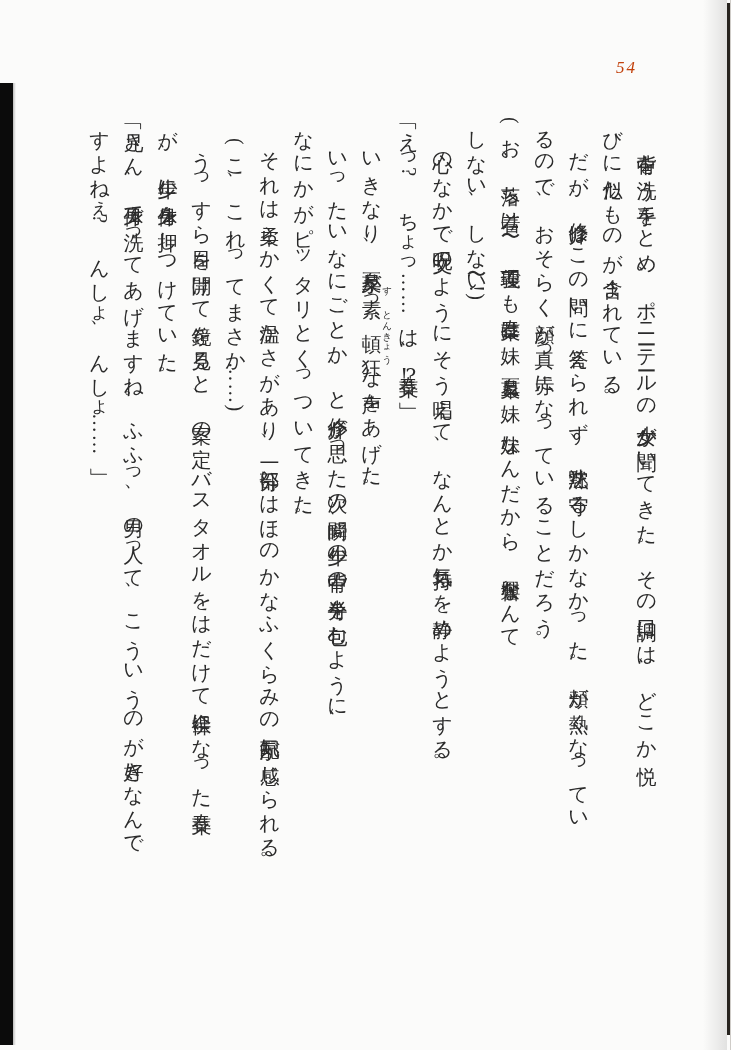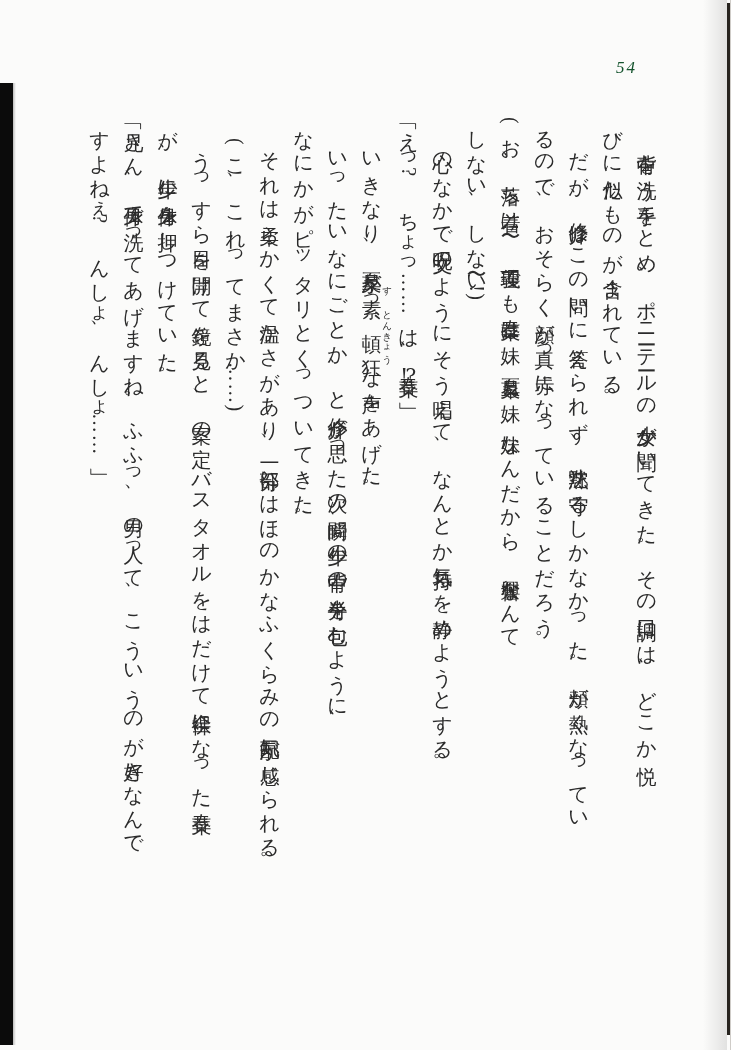--- a/index.html
+++ b/index.html
@@ -14,21 +14,21 @@
     overflow: hidden;
     font-family: "Liberation Serif", "DejaVu Serif", serif;
   }
   .page-number {
     position: absolute;
     top: 58px;
     left: 616px;
     font-size: 17px;
     font-style: italic;
     letter-spacing: 2px;
-    color: #14532d;
+    color: #c2410c;
     text-align: center;
   }
   .text-block {
     position: absolute;
     top: 117px;
     right: 67px;
     height: 828px;
     writing-mode: vertical-rl;
     text-orientation: mixed;
     font-size: 20px;

